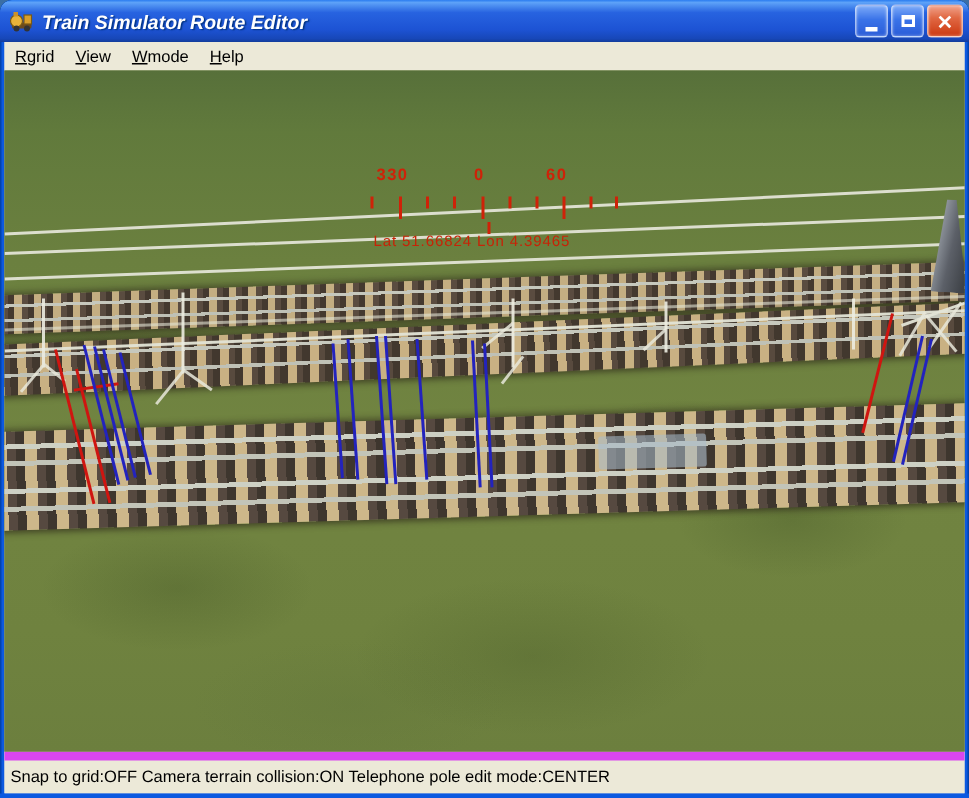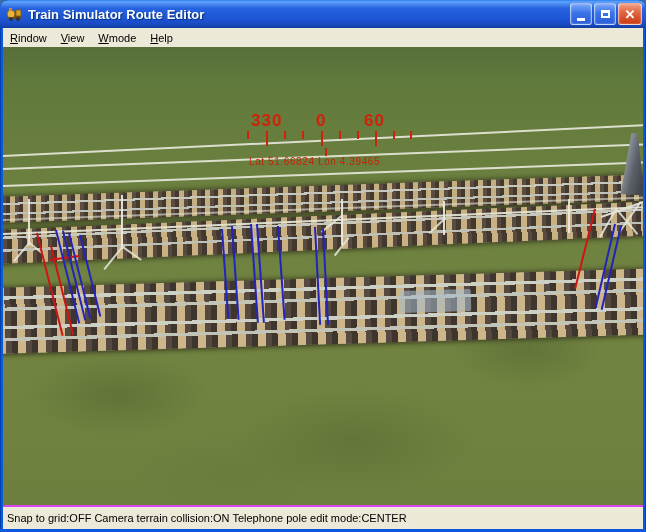--- a/index.html
+++ b/index.html
@@ -4,21 +4,21 @@
 <style>
   html,body{margin:0;padding:0;background:#3a6ea5;font-family:"Liberation Sans",sans-serif;}
   .window{width:646px;height:532px;display:flex;flex-direction:column;background:#0c59e0;
     border-radius:8px 8px 0 0;overflow:hidden;box-shadow:inset 0 0 0 1px #0342ab;}
   
   .titlebar{height:28px;flex:none;display:flex;align-items:center;padding:0 4px 0 6px;
     background:linear-gradient(180deg,#2a7cf0 0%,#5da2f8 6%,#2763e0 30%,#1d53d4 70%,#1747b8 92%,#123c9b 100%);
     border-radius:8px 8px 0 0;}
   .app-icon{width:17px;height:17px;margin-right:5px;flex:none;}
   .title-text{color:#fff;font-weight:bold;font-size:13px;text-shadow:1px 1px 1px #00317e;flex:1;
-    white-space:nowrap;overflow:hidden;}
+    white-space:nowrap;overflow:hidden;font-style:italic;}
   .winbtns{display:flex;gap:2px;}
   .winbtn{width:22px;height:22px;border-radius:3px;border:1px solid #ffffff90;box-sizing:border-box;
     display:flex;align-items:center;justify-content:center;color:#fff;font-size:12px;font-weight:bold;
     background:linear-gradient(180deg,#7aa9f8 0%,#3a73e8 45%,#2a5cd8 100%);box-shadow:inset 0 0 2px #ffffff80;}
   .winbtn.min span{align-self:flex-end;margin-bottom:3px;display:block;width:8px;height:3px;background:#fff;}
   .winbtn.max span{display:block;width:9px;height:8px;border:2px solid #fff;border-top-width:3px;box-sizing:border-box;}
   .winbtn.close{width:24px;background:linear-gradient(180deg,#f0a088 0%,#e06742 40%,#cc3a12 100%);font-size:13px;}
   
   .client{flex:1;display:flex;flex-direction:column;margin:0 3px;min-height:0;background:#ece9d8;}
   .menubar{height:19px;flex:none;background:#ece9d8;display:flex;align-items:center;font-size:11px;color:#000;}
@@ -53,28 +53,28 @@
   .wire{position:absolute;height:2px;background:#e3e4d6;transform-origin:left center;opacity:.95;}
   .post{position:absolute;width:2px;background:#ecece0;transform-origin:top left;opacity:.9;}
   .strut{position:absolute;width:2px;background:#e8e8da;transform-origin:top left;opacity:.85;}
   .pole{position:absolute;width:2px;transform-origin:top center;}
   .pole.red{background:#cf1510;}
   .pole.blue{background:#2323bd;}
   .mast{position:absolute;left:617px;top:86px;width:26px;height:62px;transform:rotate(3deg);
     background:linear-gradient(100deg,#9aa0a8 20%,#5c6068 55%,#3f4348 90%);
     clip-path:polygon(38% 0,62% 0,100% 100%,8% 100%);}
   
-  .compass-label{position:absolute;color:#cf2208;font-size:17px;font-weight:bold;letter-spacing:1px;}
+  .compass-label{position:absolute;color:#cf2208;font-size:11px;font-weight:bold;letter-spacing:1px;}
   .tick{position:absolute;width:2px;background:#cf2208;top:84px;}
   .tick.short{height:8px;}
   .tick.long{height:15px;}
   .tick.center-sub{top:101px;height:8px;}
   .coords{position:absolute;left:246px;top:109px;color:#c72307;font-size:10px;letter-spacing:.6px;white-space:pre;}
   
-  .statusbar{height:22px;flex:none;background:#ece9d8;border-top:2px solid #d946ef;
+  .statusbar{height:22px;flex:none;background:#ece9d8;border-top:6px solid #d946ef;
     display:flex;align-items:center;padding-left:4px;font-size:11px;color:#000;white-space:nowrap;}
   .bottom-edge{height:3px;flex:none;background:#0c59e0;}
 </style>
 </head>
 <body>
 
 <div class="window">
 
   <div class="titlebar">
     <svg class="app-icon" viewBox="0 0 17 17">
@@ -93,21 +93,21 @@
       <div class="winbtn max">
           <span></span>
         </div>
       <div class="winbtn close">✕</div>
     </div>
   </div>
 
   <div class="client">
 
     <div class="menubar">
-      <div class="menu-item"><span class="accel">R</span><span>indow</span></div>
+      <div class="menu-item"><span class="accel">R</span><span>grid</span></div>
       <div class="menu-item"><span class="accel">V</span><span>iew</span></div>
       <div class="menu-item"><span class="accel">W</span><span>mode</span></div>
       <div class="menu-item"><span class="accel">H</span><span>elp</span></div>
     </div>
 
     <div class="scene">
 
       <div class="wire" style="left:0;top:108px;width:660px;transform:rotate(-2.75deg);"></div>
       <div class="wire" style="left:0;top:121px;width:660px;transform:rotate(-2.2deg);"></div>
       <div class="wire" style="left:0;top:138px;width:660px;transform:rotate(-2.1deg);"></div>

